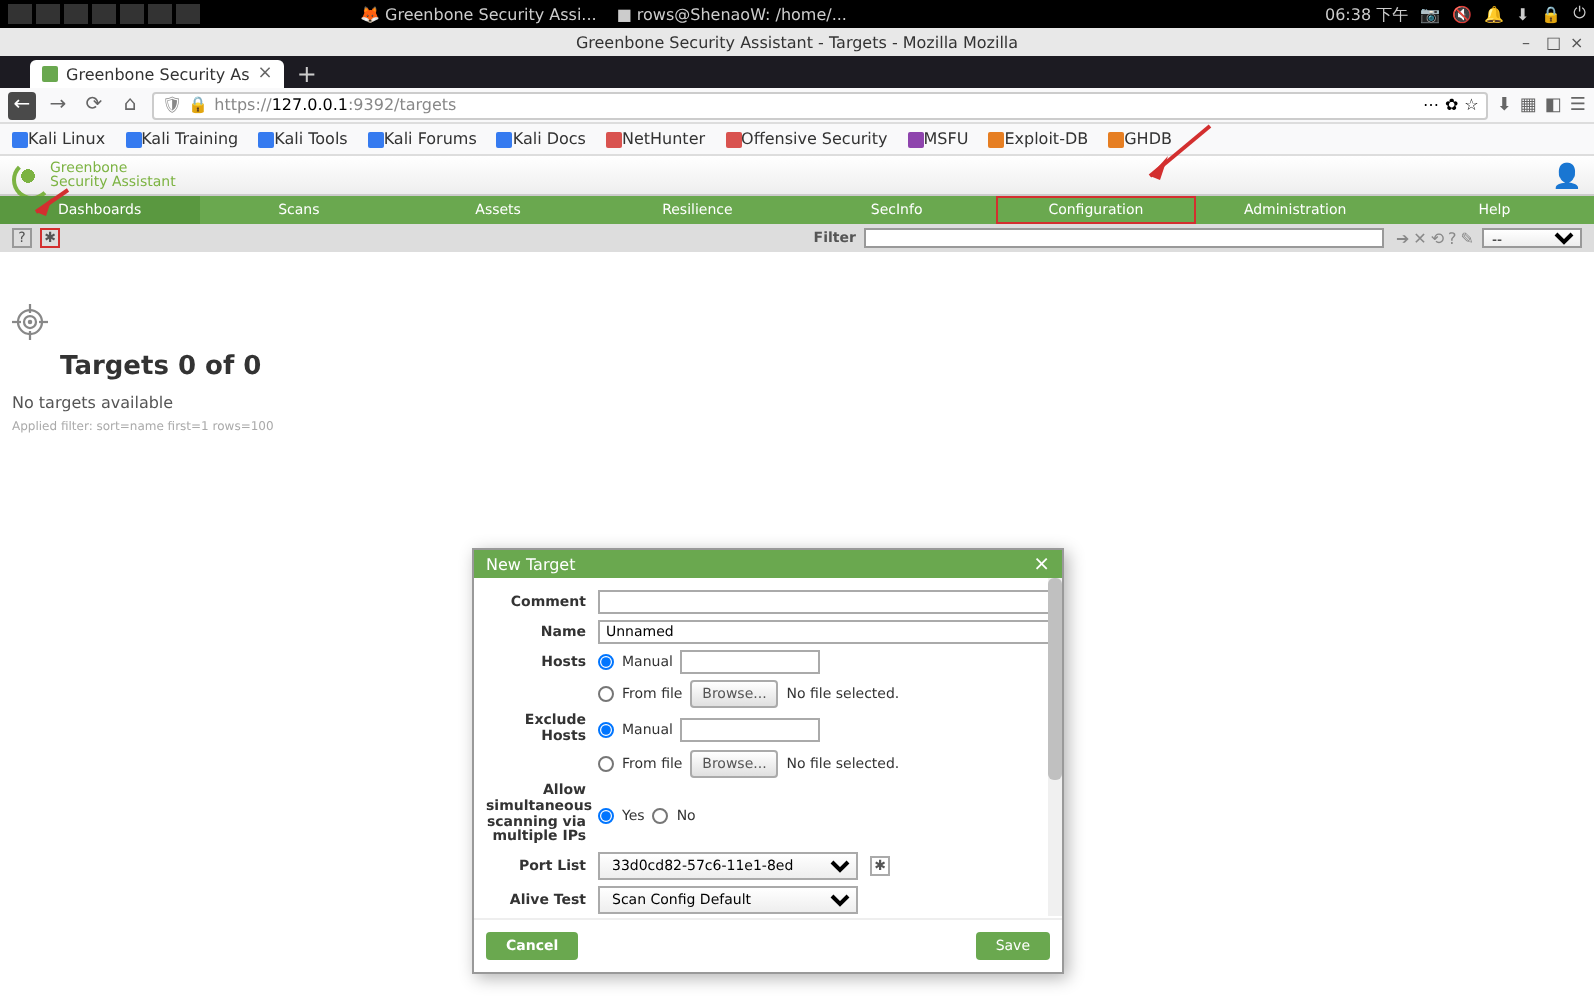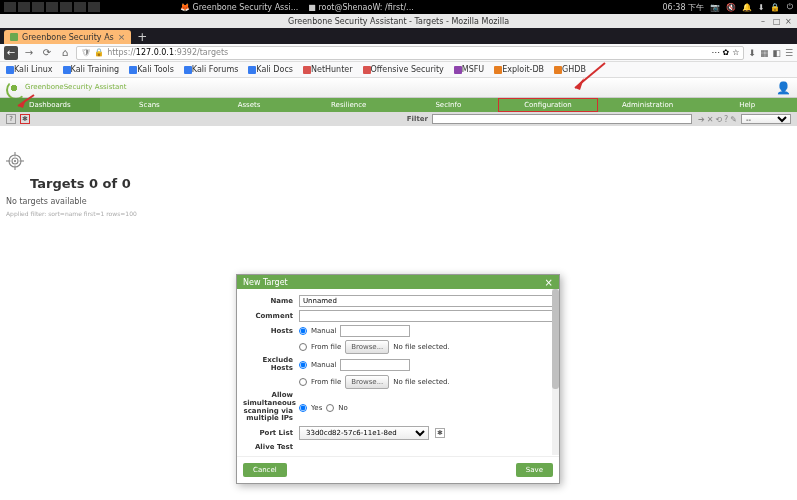--- a/index.html
+++ b/index.html
@@ -13,21 +13,21 @@
 .desktop-bar .right { display: flex; gap: 6px; align-items: center; }
 .desktop-bar .tray-icon { color: #ccc; font-size: 8px; }
 
 
 .window-title { height: 14px; background: #e8e8e8; display: flex; align-items: center; justify-content: center; color: #333; font-size: 8px; position: relative; }
 .window-title .controls { position: absolute; right: 4px; display: flex; gap: 4px; }
 .window-title .controls span { width: 8px; height: 8px; display: inline-block; color: #555; font-size: 8px; }
 
 
 .tab-bar { height: 16px; background: #1c1b22; display: flex; align-items: flex-end; }
-.tab { height: 14px; background: #fdba74; border-radius: 3px 3px 0 0; padding: 0 6px; display: flex; align-items: center; gap: 4px; font-size: 8px; color: #333; margin-left: 4px; }
+.tab { height: 14px; background: #ffffff; border-radius: 3px 3px 0 0; padding: 0 6px; display: flex; align-items: center; gap: 4px; font-size: 8px; color: #333; margin-left: 15px; }
 .tab .favicon { width: 8px; height: 8px; background: #6aa84f; border-radius: 1px; }
 .tab .close { color: #666; font-size: 9px; }
 .new-tab { color: #ccc; padding: 0 6px; font-size: 12px; }
 
 
 .url-bar { height: 18px; background: #f9f9fa; display: flex; align-items: center; padding: 0 4px; gap: 4px; border-bottom: 1px solid #ddd; }
 .nav-btn { width: 14px; height: 14px; display: flex; align-items: center; justify-content: center; color: #666; font-size: 10px; }
 .nav-btn.back { background: #4a4a4a; border-radius: 2px; color: #fff; }
 .url-input { flex: 1; height: 14px; background: #fff; border: 1px solid #ccc; border-radius: 2px; font-size: 8px; padding: 0 4px; display: flex; align-items: center; gap: 3px; }
 .url-shield { color: #888; }
@@ -43,21 +43,21 @@
 .bk-kali { background: #367bf0; }
 .bk-red { background: #d9534f; }
 .bk-purple { background: #8e44ad; }
 .bk-orange { background: #e67e22; }
 
 
 .app-header { height: 20px; background: linear-gradient(#fff,#eee); display: flex; align-items: center; padding: 0 6px; border-bottom: 1px solid #ccc; }
 .logo { display: flex; align-items: center; gap: 3px; }
 .logo-swirl { width: 16px; height: 16px; background: radial-gradient(circle, #7cb342 30%, transparent 30%); position: relative; }
 .logo-swirl::before { content:''; position:absolute; width:16px; height:16px; border: 2px solid #7cb342; border-radius: 50%; border-top-color: transparent; border-right-color: transparent; }
-.logo-text { display: flex; flex-direction: row; font-size: 7px; color: #7cb342; line-height: 1; }
+.logo-text { display: flex; flex-direction: column; font-size: 7px; color: #7cb342; line-height: 1; }
 .user-icon { margin-left: auto; color: #888; font-size: 12px; }
 
 
 .main-nav { height: 14px; background: #6aa84f; display: flex; }
 .nav-item { flex: 1; text-align: center; font-size: 7px; color: #fff; line-height: 14px; position: relative; }
 .nav-item.active { background: #5a9840; }
 .nav-item.highlighted { outline: 1.5px solid #d32f2f; outline-offset: -1px; }
 
 
 .arrow { position: absolute; pointer-events: none; }
@@ -75,57 +75,57 @@
 .filter-dd { width: 50px; height: 10px; border: 1px solid #999; font-size: 7px; background: linear-gradient(#fff,#eee); }
 
 
 .content { position: relative; background: #fff; height: 398px; }
 .page-title-row { display: flex; align-items: center; gap: 6px; padding: 4px 6px; }
 .target-icon { width: 18px; height: 18px; position: relative; }
 .target-icon svg { width: 18px; height: 18px; }
 .page-title { font-size: 13px; font-weight: bold; color: #333; margin-top: 46px; }
 .no-targets { font-size: 8px; color: #555; padding: 2px 6px; }
 .applied-filter { font-size: 6px; color: #aaa; padding: 2px 6px; }
-.modal { position: absolute; left: 236px; top: 148px; width: 324px; background: #fff; border: 1px solid #999; box-shadow: 2px 2px 8px rgba(0,0,0,0.3); }
+.modal { position: absolute; left: 236px; top: 148px; width: 296px; background: #fff; border: 1px solid #999; box-shadow: 2px 2px 8px rgba(0,0,0,0.3); }
 .modal-header { height: 14px; background: #6aa84f; display: flex; align-items: center; padding: 0 6px; color: #fff; font-size: 8px; }
 .modal-close { margin-left: auto; color: #fff; font-size: 10px; }
 .modal-body { padding: 6px 6px 2px 6px; max-height: 170px; overflow-y: auto; }
 .form-row { display: flex; align-items: center; gap: 6px; margin-bottom: 3px; }
 .form-label { width: 50px; text-align: right; font-size: 7px; font-weight: bold; color: #333; flex-shrink: 0; }
 .form-label-wide { width: 50px; text-align: right; font-size: 7px; font-weight: bold; color: #333; flex-shrink: 0; line-height: 1.1; }
 .form-input { flex: 1; height: 12px; border: 1px solid #aaa; font-size: 7px; padding: 0 3px; }
 .radio-group { display: flex; align-items: center; gap: 4px; font-size: 7px; color: #333; }
 .radio { width: 8px; height: 8px; }
 .browse-btn { width: 44px; height: 14px; background: linear-gradient(#fff,#e0e0e0); border: 1px solid #aaa; border-radius: 2px; font-size: 7px; color: #555; text-align: center; line-height: 12px; }
 .file-status { font-size: 7px; color: #333; }
 .select-dd { height: 14px; border: 1px solid #aaa; font-size: 7px; background: linear-gradient(#fff,#eee); padding: 0 2px; }
 .star-btn { width: 10px; height: 10px; border: 1px solid #aaa; display: flex; align-items: center; justify-content: center; font-size: 7px; color: #555; }
 .modal-footer { display: flex; padding: 6px; border-top: 1px solid #eee; }
 .btn { height: 14px; padding: 0 10px; border-radius: 2px; font-size: 7px; display: flex; align-items: center; }
-.btn-cancel { background: #6aa84f; color: #fff; }
+.btn-cancel { background: #6aa84f; color: #fff; font-weight: bold; }
 .btn-save { background: #6aa84f; color: #fff; margin-left: auto; }
 .scrollbar-track { position: absolute; right: 0; top: 14px; width: 7px; bottom: 28px; background: #f0f0f0; }
 .scrollbar-thumb { position: absolute; top: 0; width: 7px; height: 60%; background: #c0c0c0; border-radius: 3px; }
 </style>
 </head>
 <body>
 
 <div class="desktop-bar">
   <div class="left">
     <span></span>
     <span></span>
     <span></span>
     <span></span>
     <span></span>
     <span></span>
     <span></span>
   </div>
   <div class="center">
     <span><span>🦊</span> <span>Greenbone Security Assi...</span></span>
-    <span>■ <span>root@ShenaoW: /first/...</span></span>
+    <span>■ <span>rows@ShenaoW: /home/...</span></span>
   </div>
   <div class="right">
     <span class="tray-icon">06:38 下午</span>
     <span class="tray-icon">📷</span>
     <span class="tray-icon">🔇</span>
     <span class="tray-icon">🔔</span>
     <span class="tray-icon">⬇</span>
     <span class="tray-icon">🔒</span>
     <span class="tray-icon">⏻</span>
   </div>
@@ -268,26 +268,26 @@
   <div class="no-targets">No targets available</div>
   <div class="applied-filter">Applied filter: sort=name first=1 rows=100</div>
 
   <div class="modal">
     <div class="modal-header">
       <span>New Target</span>
       <span class="modal-close">×</span>
     </div>
     <div class="modal-body">
       <div class="form-row">
+        <span class="form-label">Comment</span>
+        <input class="form-input" value="" style="">
+      </div>
+      <div class="form-row">
         <span class="form-label">Name</span>
         <input class="form-input" value="Unnamed" style="">
-      </div>
-      <div class="form-row">
-        <span class="form-label">Comment</span>
-        <input class="form-input" value="" style="">
       </div>
       <div class="form-row">
         <span class="form-label">Hosts</span>
         <div class="radio-group">
           <input type="radio" class="radio" checked="" style="">
           <span>Manual</span>
           <input class="form-input" style="width: 70px;">
         </div>
       </div>
       <div class="form-row">
@@ -325,20 +325,21 @@
           <span>No</span>
         </div>
       </div>
       <div class="form-row">
         <span class="form-label">Port List</span>
         <select class="select-dd" style="width:130px"><option>33d0cd82-57c6-11e1-8ed</option></select>
         <span class="star-btn">✱</span>
       </div>
       <div class="form-row">
         <span class="form-label">Alive Test</span>
+        <select class="select-dd" style="width:130px"><option>Scan Config Default</option></select>
       </div>
 
     </div>
     <div class="scrollbar-track">
         <div class="scrollbar-thumb"></div>
       </div>
     <div class="modal-footer">
       <span class="btn btn-cancel">Cancel</span>
       <span class="btn btn-save">Save</span>
     </div>

